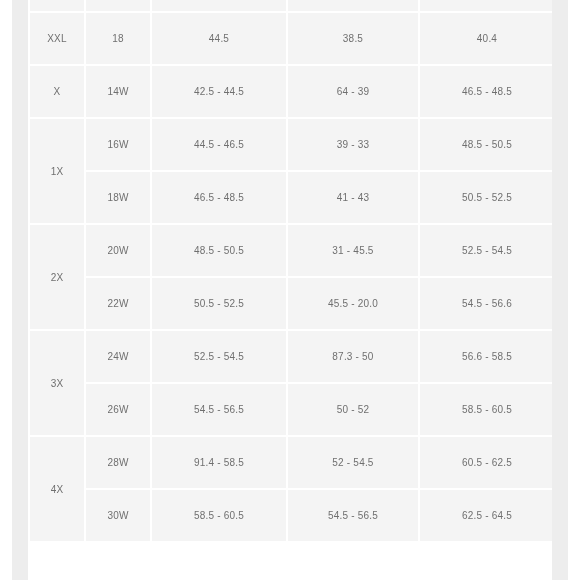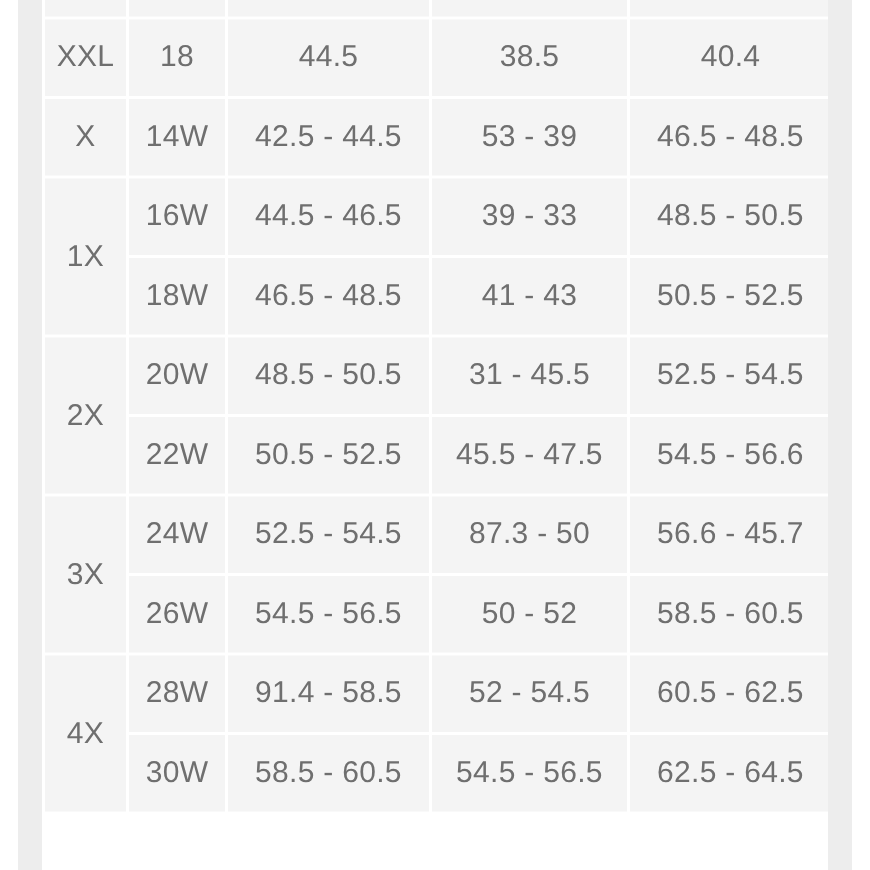--- a/index.html
+++ b/index.html
@@ -49,21 +49,21 @@
     top: -42px;              
     width: 524px;
     border-collapse: separate;
     border-spacing: 2px;
     table-layout: fixed;
   }
 
   table.size-table td {
     background: #f4f4f4;
     color: #6f6f6f;
-    font-size: 20px;
+    font-size: 10px;
     font-weight: 400;
     text-align: center;
     vertical-align: middle;
     height: 51px;
     padding: 0;
     border: 0;
     letter-spacing: 0.2px;
     white-space: nowrap;
   }
 
@@ -110,21 +110,21 @@
             <td class="cell-group">XXL</td>
             <td>18</td>
             <td>44.5</td>
             <td>38.5</td>
             <td>40.4</td>
           </tr>
           <tr>
             <td class="cell-group">X</td>
             <td>14W</td>
             <td>42.5 - 44.5</td>
-            <td>53 - 39</td>
+            <td>64 - 39</td>
             <td>46.5 - 48.5</td>
           </tr>
           <tr>
             <td class="cell-group" rowspan="2">1X</td>
             <td>16W</td>
             <td>44.5 - 46.5</td>
             <td>39 - 33</td>
             <td>48.5 - 50.5</td>
           </tr>
           <tr>
@@ -136,29 +136,29 @@
           <tr>
             <td class="cell-group" rowspan="2">2X</td>
             <td>20W</td>
             <td>48.5 - 50.5</td>
             <td>31 - 45.5</td>
             <td>52.5 - 54.5</td>
           </tr>
           <tr>
             <td>22W</td>
             <td>50.5 - 52.5</td>
-            <td>45.5 - 47.5</td>
+            <td>45.5 - 20.0</td>
             <td>54.5 - 56.6</td>
           </tr>
           <tr>
             <td class="cell-group" rowspan="2">3X</td>
             <td>24W</td>
             <td>52.5 - 54.5</td>
             <td>87.3 - 50</td>
-            <td>56.6 - 45.7</td>
+            <td>56.6 - 58.5</td>
           </tr>
           <tr>
             <td>26W</td>
             <td>54.5 - 56.5</td>
             <td>50 - 52</td>
             <td>58.5 - 60.5</td>
           </tr>
           <tr>
             <td class="cell-group" rowspan="2">4X</td>
             <td>28W</td>

